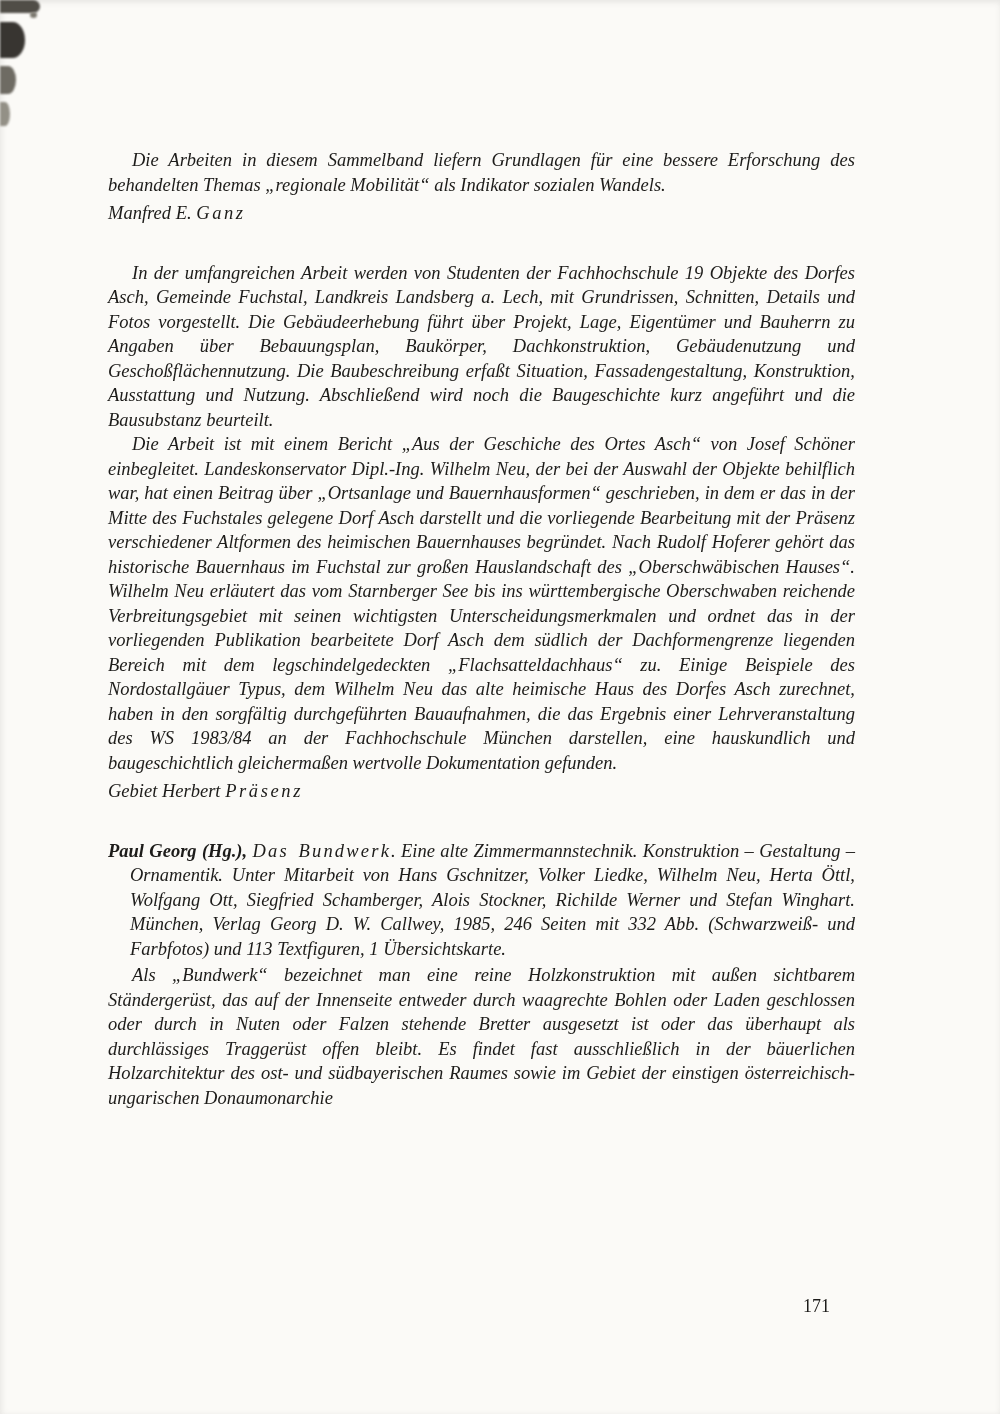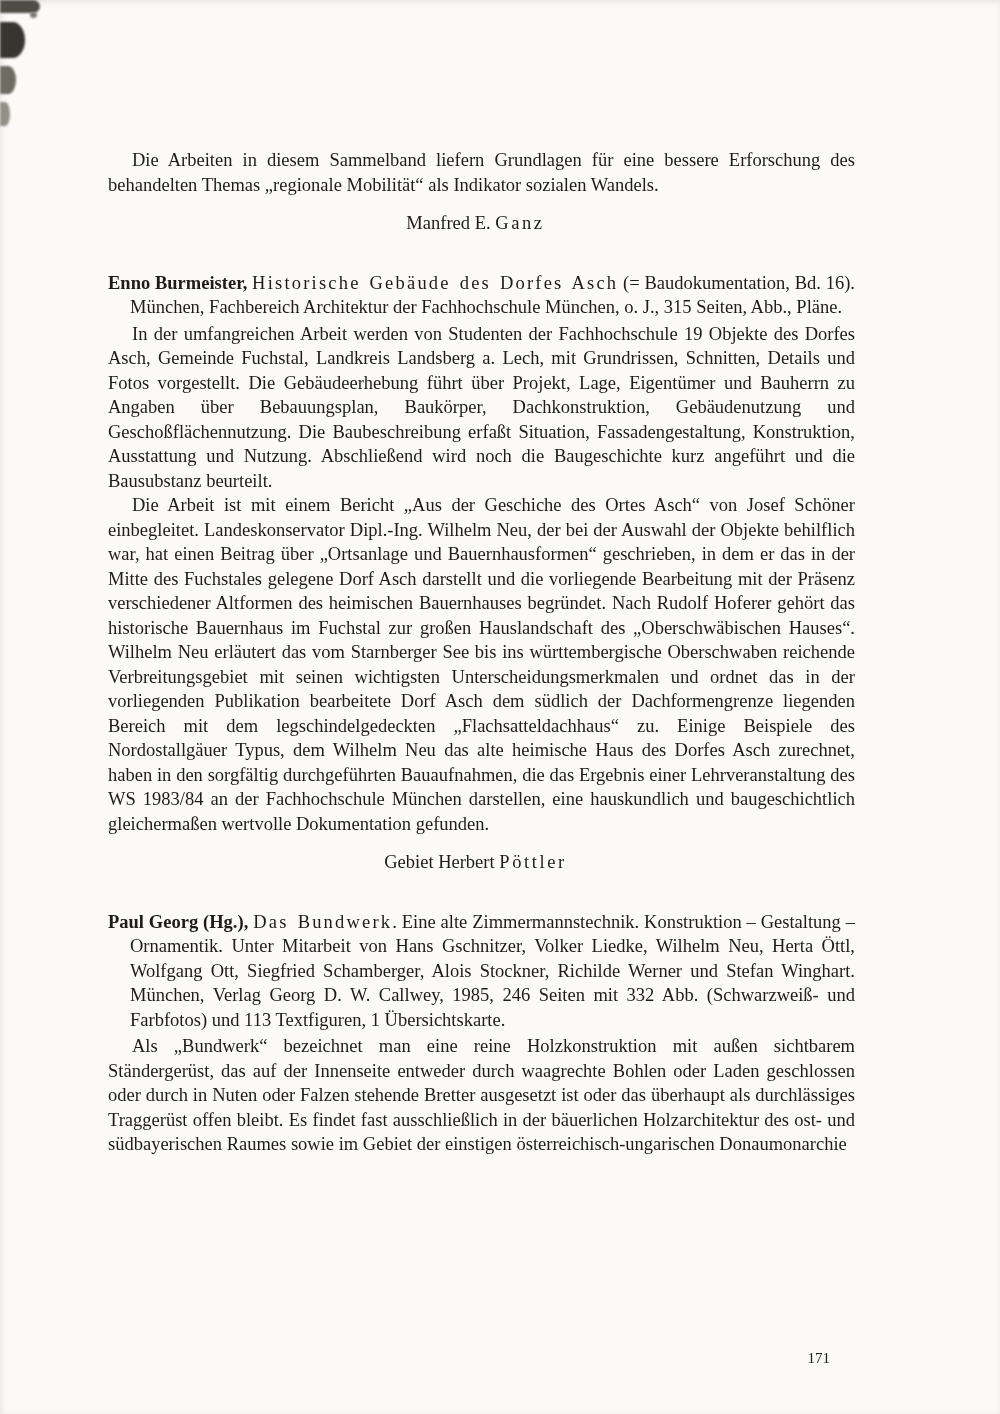--- a/index.html
+++ b/index.html
@@ -33,45 +33,45 @@
     position: absolute;
     left: 108px;
     top: 148px;
     width: 747px;
     font-size: 18.5px;
     line-height: 24.5px;
     text-align: justify;
     hyphens: auto;
     -webkit-hyphens: auto;
   }
-  p { margin: 0; }
+  p { margin: 0; font-style: italic; }
   .body-para { text-indent: 24px; }
   .review { margin-top: 35px; }
   .review-heading {
     padding-left: 22px;
     text-indent: -22px;
     margin-bottom: 2px;
   }
   .spaced {
     letter-spacing: 2.2px;
     word-spacing: 2px;
   }
   .spaced-name {
     letter-spacing: 2.6px;
   }
   .signature {
-    text-align: center;
-    margin-top: 14px;
+    text-align: left;
+    margin-top: 4px;
     padding-right: 12px;
   }
   .page-number {
     position: absolute;
-    top: 1346px;
+    top: 1294px;
     right: 170px;
-    font-size: 15px;
+    font-size: 18px;
     line-height: 24px;
   }
 </style>
 </head>
 <body>
 
 <div class="page">
 
   <div class="artifact a1"></div>
   <div class="artifact a2"></div>
@@ -79,26 +79,24 @@
   <div class="artifact a4"></div>
   <div class="artifact a5"></div>
 
   <div class="text-block">
 
     <p class="body-para">Die Arbeiten in diesem Sammelband liefern Grundlagen für eine bessere Erforschung des behandelten Themas „regionale Mobilität“ als Indikator sozialen Wandels.</p>
     <p class="signature"><span>Manfred E.</span>
       <span class="spaced-name">Ganz</span></p>
 
     <section class="review">
-      <p class="review-heading"><b>Enno Burmeister,</b>
-        <span class="spaced">Historische Gebäude des Dorfes Asch</span><span> (= Baudokumentation, Bd. 16). München, Fachbereich Architektur der Fachhochschule München, o. J., 315 Seiten, Abb., Pläne.</span></p>
       <p class="body-para">In der umfangreichen Arbeit werden von Studenten der Fachhochschule 19 Objekte des Dorfes Asch, Gemeinde Fuchstal, Landkreis Landsberg a. Lech, mit Grundrissen, Schnitten, Details und Fotos vorgestellt. Die Gebäudeerhebung führt über Projekt, Lage, Eigentümer und Bauherrn zu Angaben über Bebauungsplan, Baukörper, Dachkonstruktion, Gebäudenutzung und Geschoßflächennutzung. Die Baubeschreibung erfaßt Situation, Fassadengestaltung, Konstruktion, Ausstattung und Nutzung. Abschließend wird noch die Baugeschichte kurz angeführt und die Bausubstanz beurteilt.</p>
       <p class="body-para">Die Arbeit ist mit einem Bericht „Aus der Geschiche des Ortes Asch“ von Josef Schöner einbegleitet. Landeskonservator Dipl.-Ing. Wilhelm Neu, der bei der Auswahl der Objekte behilflich war, hat einen Beitrag über „Ortsanlage und Bauernhausformen“ geschrieben, in dem er das in der Mitte des Fuchstales gelegene Dorf Asch darstellt und die vorliegende Bearbeitung mit der Präsenz verschiedener Altformen des heimischen Bauernhauses begründet. Nach Rudolf Hoferer gehört das historische Bauernhaus im Fuchstal zur großen Hauslandschaft des „Oberschwäbischen Hauses“. Wilhelm Neu erläutert das vom Starnberger See bis ins württembergische Oberschwaben reichende Verbreitungsgebiet mit seinen wichtigsten Unterscheidungsmerkmalen und ordnet das in der vorliegenden Publikation bearbeitete Dorf Asch dem südlich der Dachformengrenze liegenden Bereich mit dem legschindelgedeckten „Flachsatteldachhaus“ zu. Einige Beispiele des Nordostallgäuer Typus, dem Wilhelm Neu das alte heimische Haus des Dorfes Asch zurechnet, haben in den sorgfältig durchgeführten Bauaufnahmen, die das Ergebnis einer Lehrveranstaltung des WS 1983/84 an der Fachhochschule München darstellen, eine hauskundlich und baugeschichtlich gleichermaßen wertvolle Dokumentation gefunden.</p>
       <p class="signature"><span>Gebiet Herbert</span>
-        <span class="spaced-name">Pöttler</span></p>
+        <span class="spaced-name">Präsenz</span></p>
     </section>
 
     <section class="review">
       <p class="review-heading"><b>Paul Georg (Hg.),</b>
         <span class="spaced">Das Bundwerk</span><span>. Eine alte Zimmermannstechnik. Konstruktion – Gestaltung – Ornamentik. Unter Mitarbeit von Hans Gschnitzer, Volker Liedke, Wilhelm Neu, Herta Öttl, Wolfgang Ott, Siegfried Schamberger, Alois Stockner, Richilde Werner und Stefan Winghart. München, Verlag Georg D. W. Callwey, 1985, 246 Seiten mit 332 Abb. (Schwarzweiß- und Farbfotos) und 113 Textfiguren, 1 Übersichtskarte.</span></p>
       <p class="body-para">Als „Bundwerk“ bezeichnet man eine reine Holzkonstruktion mit außen sichtbarem Ständergerüst, das auf der Innenseite entweder durch waagrechte Bohlen oder Laden geschlossen oder durch in Nuten oder Falzen stehende Bretter ausgesetzt ist oder das überhaupt als durchlässiges Traggerüst offen bleibt. Es findet fast ausschließlich in der bäuerlichen Holzarchitektur des ost- und südbayerischen Raumes sowie im Gebiet der einstigen österreichisch-ungarischen Donaumonarchie</p>
     </section>
 
   </div>
 

